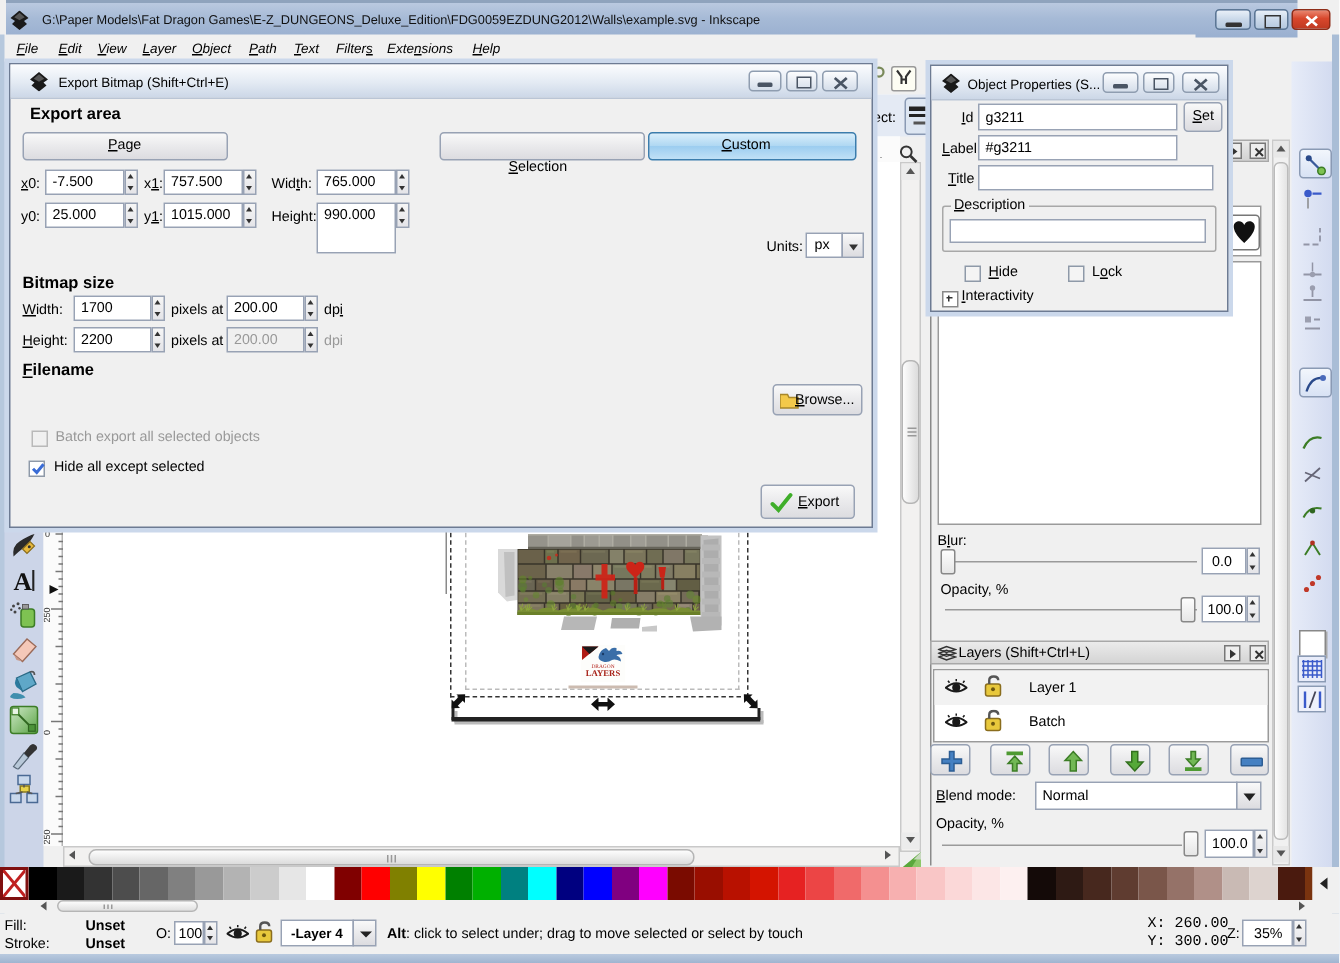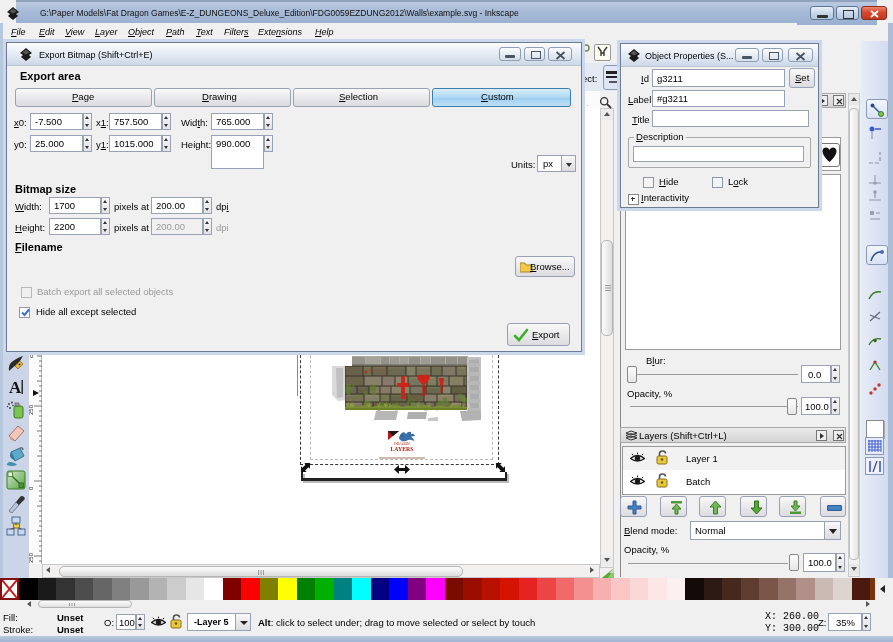--- a/index.html
+++ b/index.html
@@ -1,19 +1,19 @@
 <!DOCTYPE html>
 <html><head>
 <meta charset="utf-8">
 <style>
   html,body{margin:0;padding:0;}
   #win{position:relative;width:893px;height:642px;font-family:"Liberation Sans",sans-serif;font-size:9.5px;background:#f0f0f0;overflow:hidden;}
   .abs{position:absolute;}
   
-  #titlebar{left:16px;top:0;width:861px;height:23px;background:linear-gradient(#bac9e0,#a6bad6 45%,#9ab0d0);border-top:2px solid #8fa3bd;}
+  #titlebar{left:4px;top:0;width:861px;height:23px;background:linear-gradient(#bac9e0,#a6bad6 45%,#9ab0d0);border-top:2px solid #8fa3bd;}
   #titlebar .ttext{position:absolute;left:24px;top:6px;font-size:8.5px;color:#101010;white-space:nowrap;}
   #menubar{left:3px;top:23px;width:794px;height:18px;background:#f0f0f0;font-style:italic;}
   .menuitem{position:absolute;top:4px;color:#000;font-size:9px;}
   .u{text-decoration:underline;}
   #borderL{left:0;top:23px;width:3px;height:614px;background:#b6c8dd;}
   #borderR{left:888px;top:23px;width:5px;height:614px;background:#a9bdd6;}
   #borderB{left:0;top:636px;width:893px;height:6px;background:linear-gradient(#b9cadf,#9fb4d0);}
   .capbtn{position:absolute;border-radius:3px;box-sizing:border-box;}
   
   .field{position:absolute;background:#fff;border:1px solid #98a2b4;box-sizing:border-box;}
@@ -407,21 +407,21 @@
 
   <div class="abs" style="left:625px;top:137px;width:216px;height:34px;background:#fff;border:1px solid #9a9a9a;box-sizing:border-box;"></div>
   <div class="abs" style="left:819px;top:143px;width:21px;height:24px;background:#fff;border:1.5px solid #777;border-radius:3px;box-sizing:border-box;">
     <svg class="abs" style="left:2px;top:3px;" width="15" height="16" viewBox="0 0 15 16">
         <path d="M7.5,15 C2,10 0.5,6.5 0.5,4 C0.5,1.5 2.5,0.5 4,0.5 C5.5,0.5 7,1.5 7.5,3 C8,1.5 9.5,0.5 11,0.5 C12.5,0.5 14.5,1.5 14.5,4 C14.5,6.5 13,10 7.5,15 Z" fill="#111"></path>
       </svg>
   </div>
 
   <div class="abs" style="left:625px;top:174px;width:216px;height:176px;background:#fff;border:1px solid #9a9a9a;box-sizing:border-box;"></div>
 
-  <span class="lbl" style="left:646px;top:355px;">B<span class="u">l</span>ur:</span>
+  <span class="lbl" style="left:625px;top:355px;">B<span class="u">l</span>ur:</span>
   <div class="abs" style="left:630px;top:374px;width:168px;height:1px;background:#9a9a9a;"></div>
   <div class="abs" style="left:627px;top:366px;width:10px;height:17px;background:linear-gradient(#fdfdfd,#e6e6e6);border:1px solid #888;border-radius:2px;box-sizing:border-box;"></div>
   <div class="field" style="left:801px;top:365px;width:30px;height:18px;">
       <i style="left:6px;top:3px;">0.0</i>
     </div>
   <div class="spin" style="left:831px;top:365px;height:18px;">
       <b class="up"></b>
       <b class="dn"></b>
     </div>
 
@@ -748,21 +748,21 @@
       <path d="M0.5,6.5 Q7.5,0.5 14.5,6.5 Q7.5,11.5 0.5,6.5 Z" fill="none" stroke="#1a1a1a" stroke-width="1.3"></path>
       <circle cx="7.5" cy="6.3" r="2.7" fill="#1a1a1a"></circle>
       <path d="M3,3.2 L2,1.8 M7.5,2.2 L7.5,0.6 M12,3.2 L13,1.8" stroke="#1a1a1a" stroke-width="1"></path>
     </svg>
   <svg class="abs" style="left:170px;top:614px;" width="12" height="15" viewBox="0 0 12 15">
       <rect x="1" y="6" width="10" height="8" rx="1.5" fill="#e8c83c" stroke="#8a6d1d"></rect>
       <path d="M3.5,6 L3.5,3.5 Q3.5,1 6.5,1 Q9.5,1 9.5,3.5" fill="none" stroke="#555" stroke-width="1.6"></path>
       <circle cx="6" cy="9.5" r="1.3" fill="#6d570f"></circle>
     </svg>
   <div class="field" style="left:187px;top:613px;width:49px;height:18px;background:#fff;">
-      <i class="bold" style="left:6px;top:3px;font-size:9px;">-Layer 5</i>
+      <i class="bold" style="left:6px;top:3px;font-size:9px;">-Layer 4</i>
     </div>
   <div class="btn" style="left:235px;top:613px;width:16px;height:18px;border-radius:0;">
       <b class="abs" style="left:4px;top:7px;width:0;height:0;border-left:4px solid transparent;border-right:4px solid transparent;border-top:4.5px solid #222;"></b>
     </div>
   <span class="lbl" style="left:258px;top:617px;"><span class="bold">Alt</span>: click to select under; drag to move selected or select by touch</span>
   <span class="lbl" style="left:765px;top:611px;font-family:'Liberation Mono',monospace;font-size:10px;">X: 260.00</span>
   <span class="lbl" style="left:765px;top:623px;font-family:'Liberation Mono',monospace;font-size:10px;">Y: 300.00</span>
   <span class="lbl" style="left:818px;top:617px;">Z:</span>
   <div class="field" style="left:828px;top:613px;width:34px;height:18px;">
       <i style="left:7px;top:3px;">35%</i>
@@ -789,25 +789,22 @@
         <svg class="abs" style="left:6px;top:2.5px;" width="11" height="9" viewBox="0 0 11 9">
           <path d="M1.5,1 L9.5,8 M9.5,1 L1.5,8" stroke="#4a5564" stroke-width="1.8"></path>
         </svg>
       </div>
 
     <span class="lbl bold" style="left:13px;top:27px;font-size:11px;">Export area</span>
 
     <div class="btn" style="left:8px;top:45px;width:137px;height:19px;">
         <span class="lbl" style="left:56px;top:2px;"><span class="u">P</span>age</span>
       </div>
-    <div class="btn" style="left:147px;top:45px;width:137px;height:19px;">
-        <span class="lbl" style="left:47px;top:2px;"><span class="u">D</span>rawing</span>
-      </div>
     <div class="btn" style="left:286px;top:45px;width:137px;height:19px;">
-        <span class="lbl" style="left:45px;top:2px;"><span class="u">S</span>election</span>
+        <span class="lbl" style="left:45px;top:17px;"><span class="u">S</span>election</span>
       </div>
     <div class="btn" style="left:425px;top:45px;width:139px;height:19px;background:linear-gradient(#d9eefb,#aed7f2 50%,#9ccdf0 51%,#c0e0f6);border:1px solid #3b7dad;">
         <span class="lbl" style="left:48px;top:2px;"><span class="u">C</span>ustom</span>
       </div>
 
     <span class="lbl" style="left:7px;top:74px;"><span class="u">x</span>0:</span>
     <div class="field" style="left:23px;top:70px;width:53px;height:17px;">
         <i>-7.500</i>
       </div>
     <div class="spin" style="left:76px;top:70px;height:17px;">

